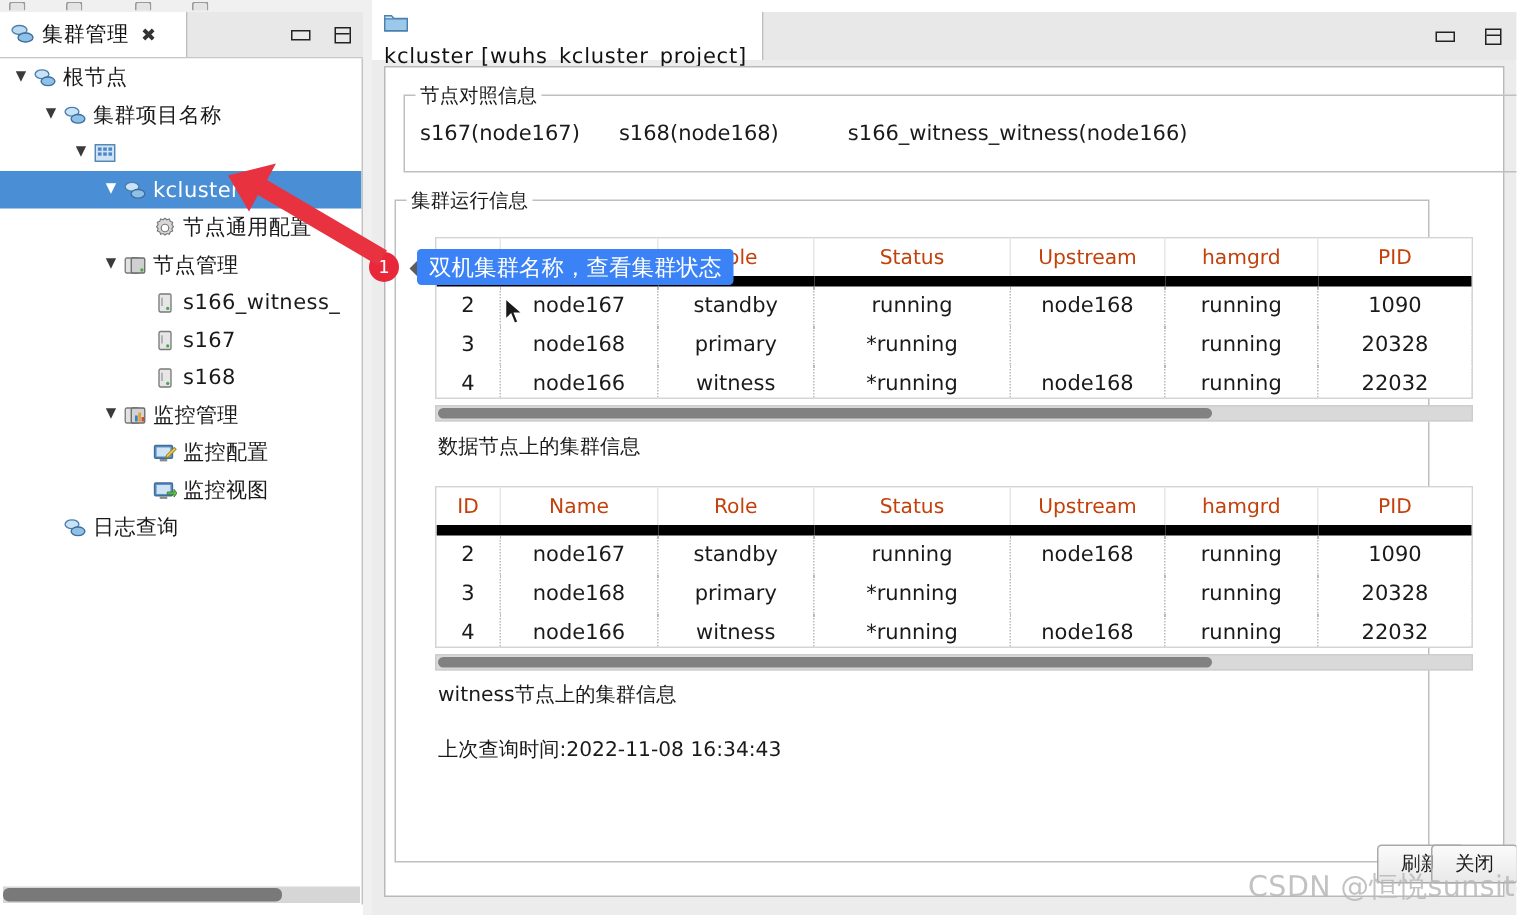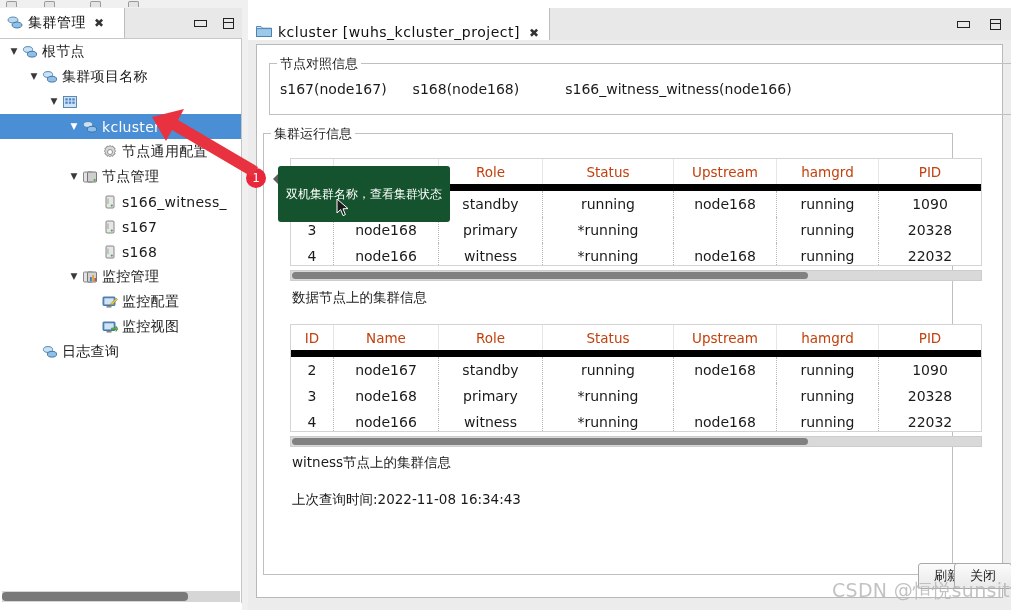--- a/index.html
+++ b/index.html
@@ -173,23 +173,24 @@
     background: #e8e8e8;
   }
   #right-tab {
     position: absolute;
     left: 0; top: 0;
     height: 32px;
     padding: 0 10px 0 8px;
     background: #ffffff;
     border-right: 1px solid #bdbdbd;
     display: flex;
-    align-items: flex-end;
+    align-items: flex-start;
     gap: 6px;
     box-sizing: border-box;
+    flex-direction: column;
   }
   #right-tab .tab-title { font-size: 14px; }
   #right-winbtns {
     position: absolute;
     right: 10px; top: 0;
     height: 32px;
     display: flex;
     align-items: center;
     gap: 20px;
   }
@@ -314,27 +315,27 @@
     white-space: nowrap;
     pointer-events: none;
     letter-spacing: 0.3px;
   }
 
   
   #tooltip {
     position: absolute;
     left: 278px; top: 166px;
     height: 24px;
-    background: #14532d;
+    background: #3b82f6;
     border-radius: 3px;
     color: #ffffff;
-    font-size: 12px;
+    font-size: 15px;
     display: flex;
     align-items: center;
-    padding: 16px 8px;
+    padding: 0 8px;
     white-space: nowrap;
   }
   #tooltip::before {
     content: "";
     position: absolute;
     left: -5px; top: 8px;
     border-top: 5px solid transparent;
     border-bottom: 5px solid transparent;
     border-right: 5px solid #5d5d5d;
   }

